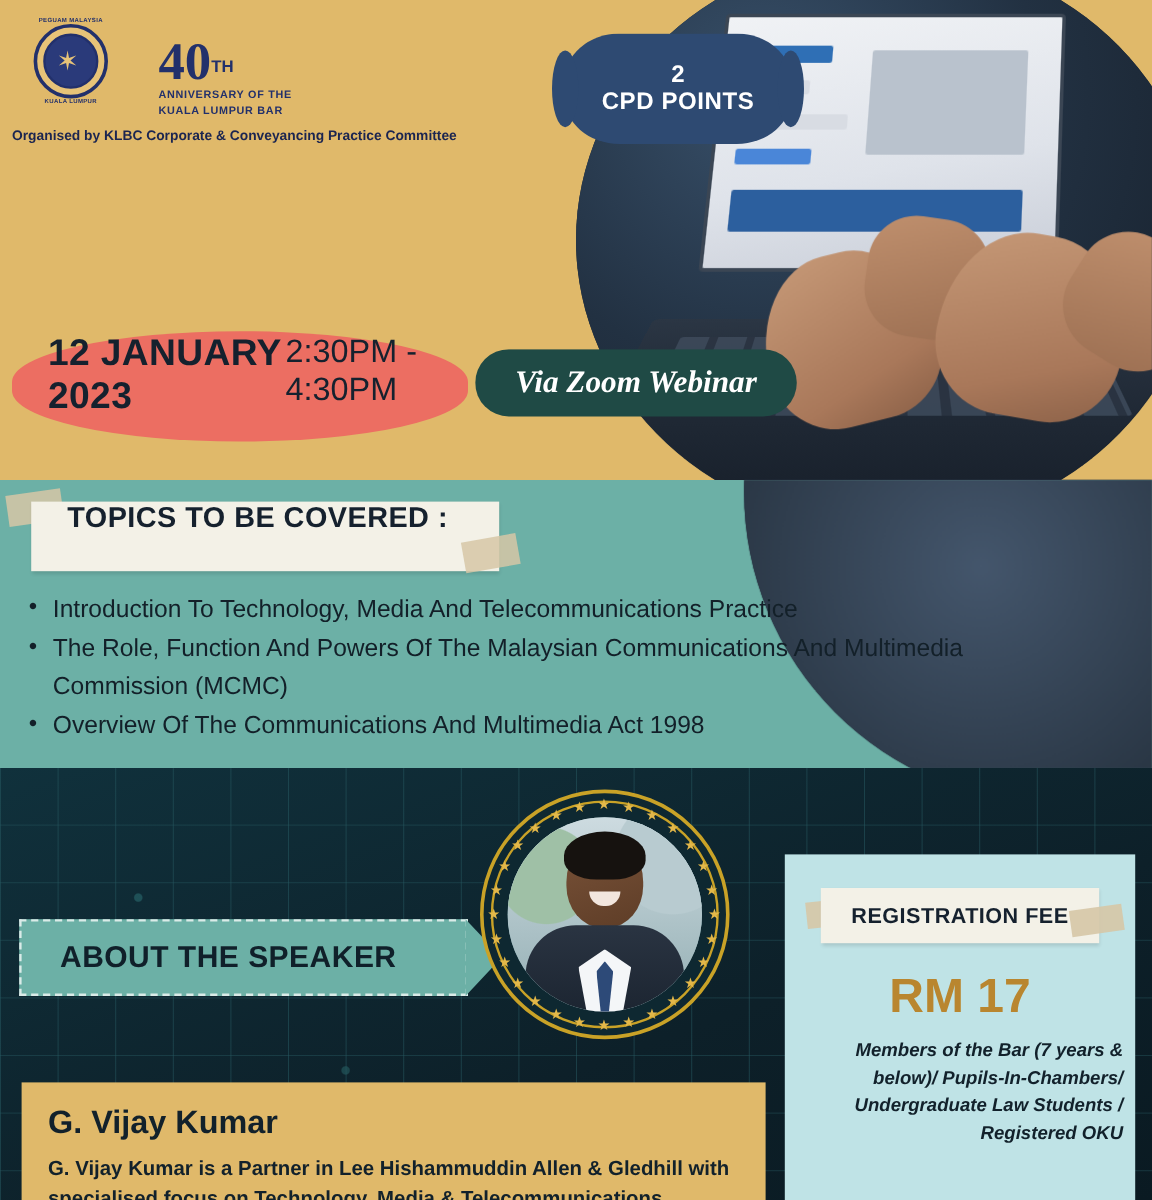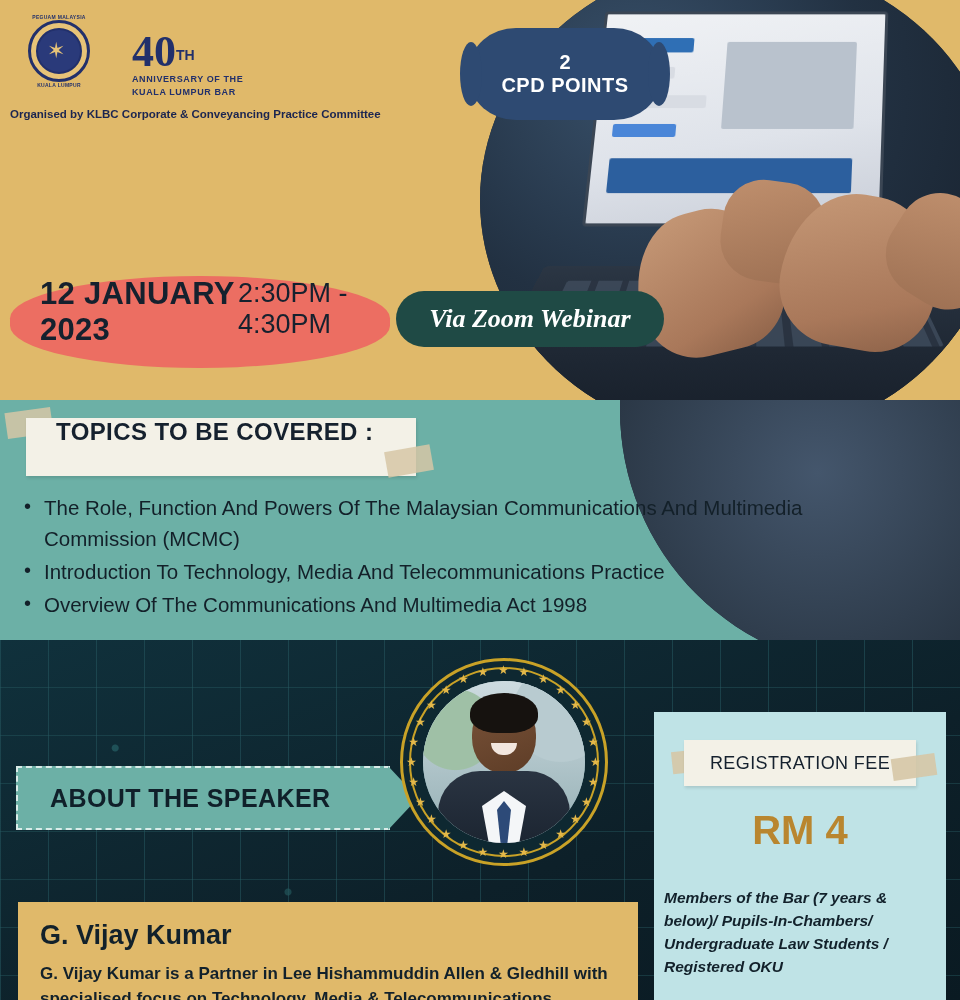--- a/index.html
+++ b/index.html
@@ -348,38 +348,37 @@
     width: 292px; height: 288px;
     background: #bfe3e6;
   }
   .fee-banner {
     position: absolute; left: 30px; top: 28px;
     width: 232px; height: 46px;
     background: #f3f1e7;
     display: flex; align-items: center; justify-content: center;
     box-shadow: 1px 2px 3px rgba(0,0,0,.12);
   }
-  .fee-banner span { font-size: 18px; font-weight: 400; color: #15212e; letter-spacing: .4px; }
+  .fee-banner span { font-size: 18px; font-weight: 700; color: #15212e; letter-spacing: .4px; }
   .fee-tape {
     position: absolute; width: 44px; height: 22px;
     background: rgba(214,199,166,.9);
   }
   .fee-tape.a { left: 18px; top: 38px; transform: rotate(-6deg); }
   .fee-tape.b { left: 238px; top: 44px; transform: rotate(-8deg); }
   .fee-amount {
     position: absolute; left: 0; top: 96px; width: 292px;
     text-align: center;
     font-size: 40px; font-weight: 700; color: #b9862f;
   }
   .fee-desc {
     position: absolute; left: 10px; top: 152px; width: 272px;
-    text-align: left;
+    text-align: right;
     font-size: 15.5px; line-height: 23px; font-weight: 700; font-style: italic;
     color: #12212b;
-    margin-top: 22px;
   }
 </style>
 </head>
 <body>
 
 <div class="poster">
 
   <div class="top">
 
     <div class="photo-top">
@@ -440,22 +439,22 @@
         <div class="inner"></div>
       </div>
 
     <div class="tape t1"></div>
     <div class="topics-banner">
       <span>TOPICS TO BE COVERED :</span>
     </div>
     <div class="tape t2"></div>
 
     <ul class="topic-list">
+      <li>Introduction To Technology, Media And Telecommunications Practice</li>
       <li>The Role, Function And Powers Of The Malaysian Communications And Multimedia Commission (MCMC)</li>
-      <li>Introduction To Technology, Media And Telecommunications Practice</li>
       <li>Overview Of The Communications And Multimedia Act 1998</li>
     </ul>
   </div>
 
   <div class="speaker">
     <div class="circuit"></div>
 
     <div class="about-banner">
       <span>ABOUT THE SPEAKER</span>
     </div>
@@ -508,18 +507,18 @@
       <div class="name">G. Vijay Kumar</div>
       <div class="bio">G. Vijay Kumar is a Partner in Lee Hishammuddin Allen &amp; Gledhill with specialised focus on Technology, Media &amp; Telecommunications</div>
     </div>
 
     <div class="fee-card">
       <div class="fee-tape a"></div>
       <div class="fee-banner">
         <span>REGISTRATION FEE</span>
       </div>
       <div class="fee-tape b"></div>
-      <div class="fee-amount">RM 4</div>
+      <div class="fee-amount">RM 17</div>
       <div class="fee-desc">Members of the Bar (7 years &amp; below)/ Pupils-In-Chambers/ Undergraduate Law Students / Registered OKU</div>
     </div>
   </div>
 
 </div>
 
 </body></html>

